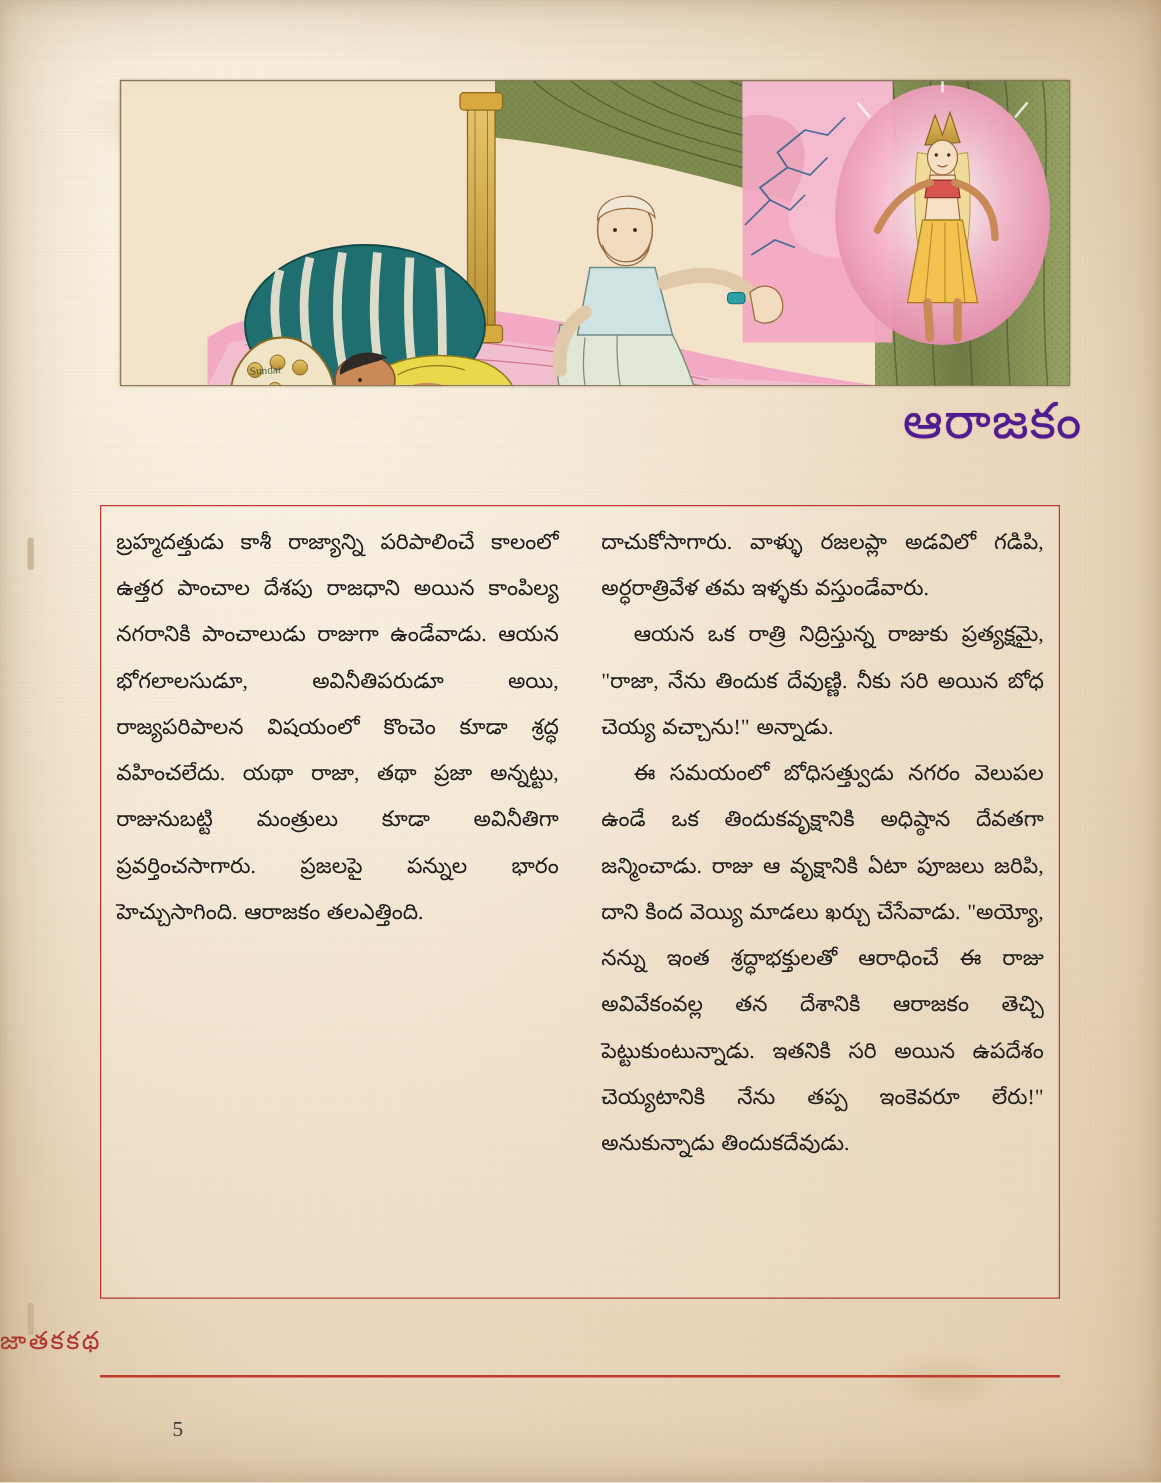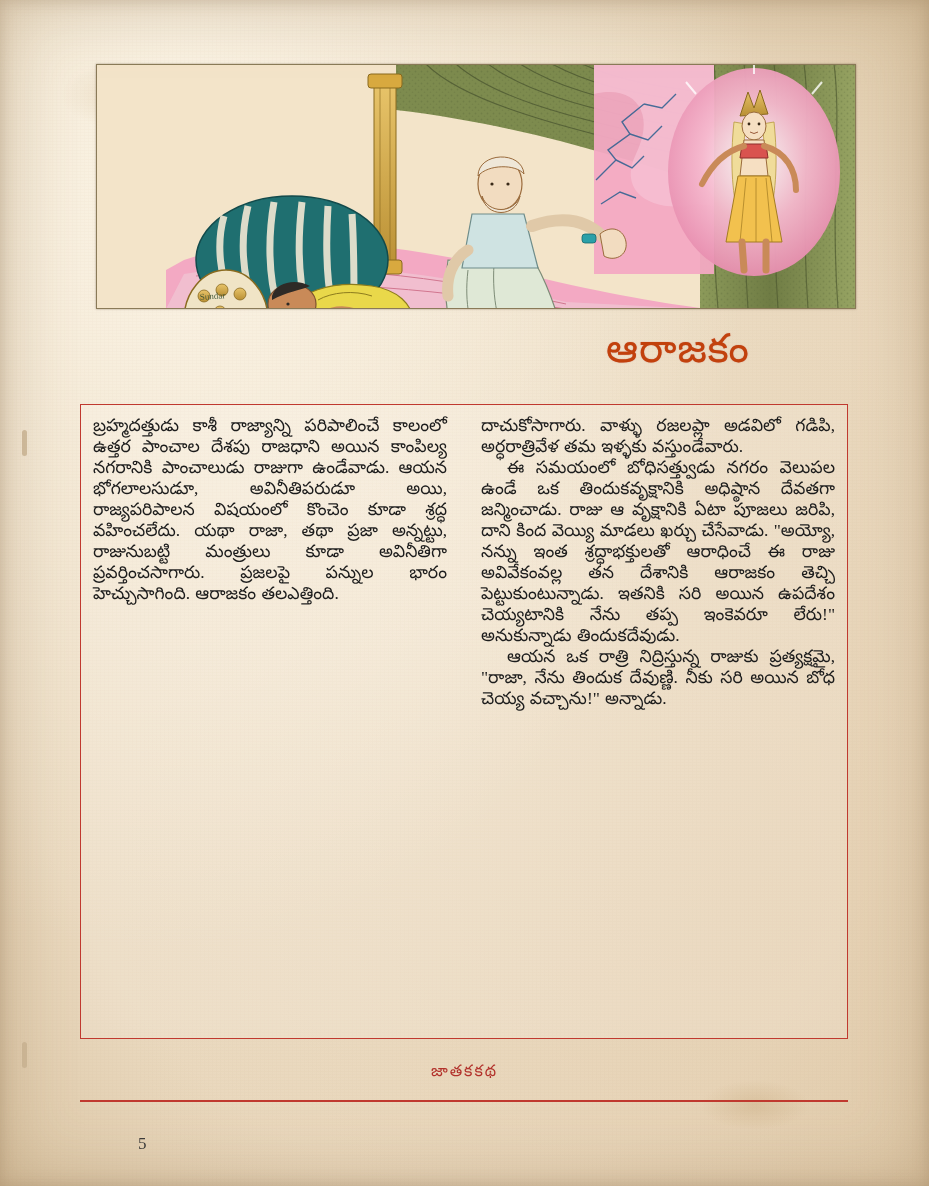--- a/index.html
+++ b/index.html
@@ -60,29 +60,29 @@
     overflow: hidden;
     background: #e8d9c2;
     box-shadow: 0 0 2px rgba(90,70,45,0.5);
   }
   #illustration svg { display: block; }
 
   
   #masthead {
     position: absolute;
     left: 606px;
-    top: 320px;
+    top: 308px;
     width: 260px;
     height: 62px;
-    color: #c2410c;
+    color: #4c1d95;
     font-family: "Liberation Serif", serif;
     font-size: 40px;
     letter-spacing: 1px;
     line-height: 58px;
-    text-align: left;
+    text-align: right;
     white-space: nowrap;
     text-shadow: 0 0 1px rgba(178,49,43,0.6);
   }
 
   
   #text-frame {
     position: absolute;
     left: 80px;
     top: 404px;
     width: 768px;
@@ -94,43 +94,42 @@
   }
   #columns {
     display: flex;
     gap: 34px;
     height: 100%;
   }
   .column {
     flex: 1 1 0;
     font-family: "Liberation Serif", serif;
     font-size: 17.4px;
-    line-height: 21px;
+    line-height: 37px;
     color: #1c1c1c;
     text-align: justify;
     text-justify: inter-word;
     word-spacing: 1px;
   }
   .column p {
     margin: 0;
   }
   .column p.indent {
     text-indent: 26px;
   }
 
   
   #footer-credit {
     position: absolute;
     left: 0;
     right: 0;
     top: 1062px;
-    text-align: center;
     color: #b2312b;
-    font-family: Liberation Serif, serif;
-    font-size: 16px;
+    font-family: Liberation Mono, monospace;
+    font-size: 20px;
     letter-spacing: 2px;
   }
   #footer-rule {
     position: absolute;
     left: 80px;
     top: 1100px;
     width: 768px;
     height: 2px;
     background: #c0392f;
   }
@@ -338,22 +337,22 @@
 
   <div id="masthead">ఆరాజకం</div>
 
   <div id="text-frame">
     <div id="columns">
       <div class="column">
         <p>బ్రహ్మదత్తుడు కాశీ రాజ్యాన్ని పరిపాలించే కాలంలో ఉత్తర పాంచాల దేశపు రాజధాని అయిన కాంపిల్య నగరానికి పాంచాలుడు రాజుగా ఉండేవాడు. ఆయన భోగలాలసుడూ, అవినీతిపరుడూ అయి, రాజ్యపరిపాలన విషయంలో కొంచెం కూడా శ్రద్ధ వహించలేదు. యథా రాజా, తథా ప్రజా అన్నట్టు, రాజునుబట్టి మంత్రులు కూడా అవినీతిగా ప్రవర్తించసాగారు. ప్రజలపై పన్నుల భారం హెచ్చుసాగింది. ఆరాజకం తలఎత్తింది.</p>
       </div>
       <div class="column">
         <p>దాచుకోసాగారు. వాళ్ళు రజలప్లా అడవిలో గడిపి, అర్ధరాత్రివేళ తమ ఇళ్ళకు వస్తుండేవారు.</p>
+        <p class="indent">ఆయన ఒక రాత్రి నిద్రిస్తున్న రాజుకు ప్రత్యక్షమై, "రాజా, నేను తిందుక దేవుణ్ణి. నీకు సరి అయిన బోధ చెయ్య వచ్చాను!" అన్నాడు.</p>
         <p class="indent">ఈ సమయంలో బోధిసత్త్వుడు నగరం వెలుపల ఉండే ఒక తిందుకవృక్షానికి అధిష్ఠాన దేవతగా జన్మించాడు. రాజు ఆ వృక్షానికి ఏటా పూజలు జరిపి, దాని కింద వెయ్యి మాడలు ఖర్చు చేసేవాడు. "అయ్యో, నన్ను ఇంత శ్రద్ధాభక్తులతో ఆరాధించే ఈ రాజు అవివేకంవల్ల తన దేశానికి ఆరాజకం తెచ్చి పెట్టుకుంటున్నాడు. ఇతనికి సరి అయిన ఉపదేశం చెయ్యటానికి నేను తప్ప ఇంకెవరూ లేరు!" అనుకున్నాడు తిందుకదేవుడు.</p>
-        <p class="indent">ఆయన ఒక రాత్రి నిద్రిస్తున్న రాజుకు ప్రత్యక్షమై, "రాజా, నేను తిందుక దేవుణ్ణి. నీకు సరి అయిన బోధ చెయ్య వచ్చాను!" అన్నాడు.</p>
       </div>
     </div>
   </div>
 
   <div id="footer-credit">జాతకకథ</div>
   <div id="footer-rule"></div>
   <div id="page-number">5</div>
 
   <div id="edge-shadow"></div>
 </div>

